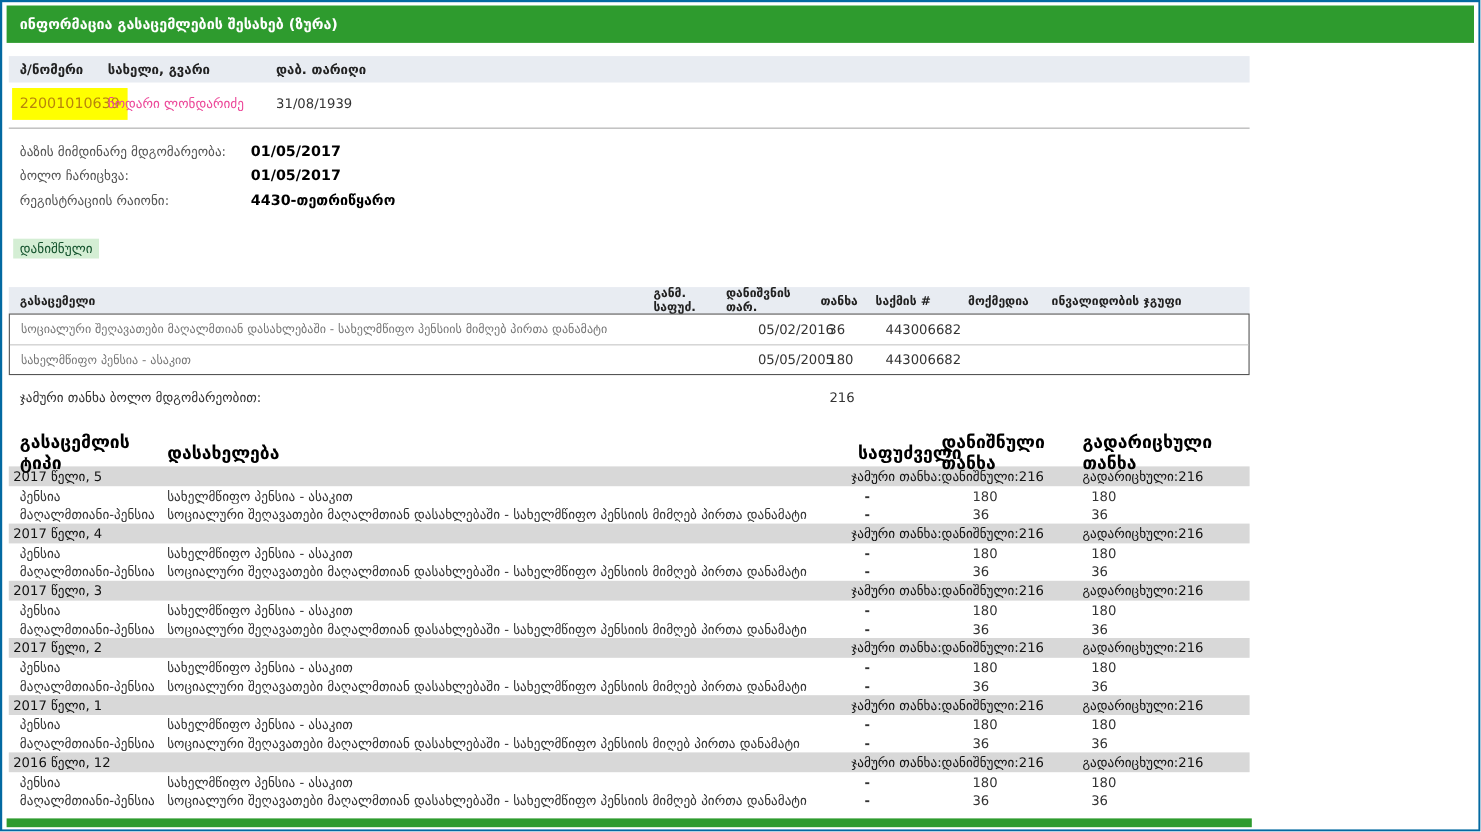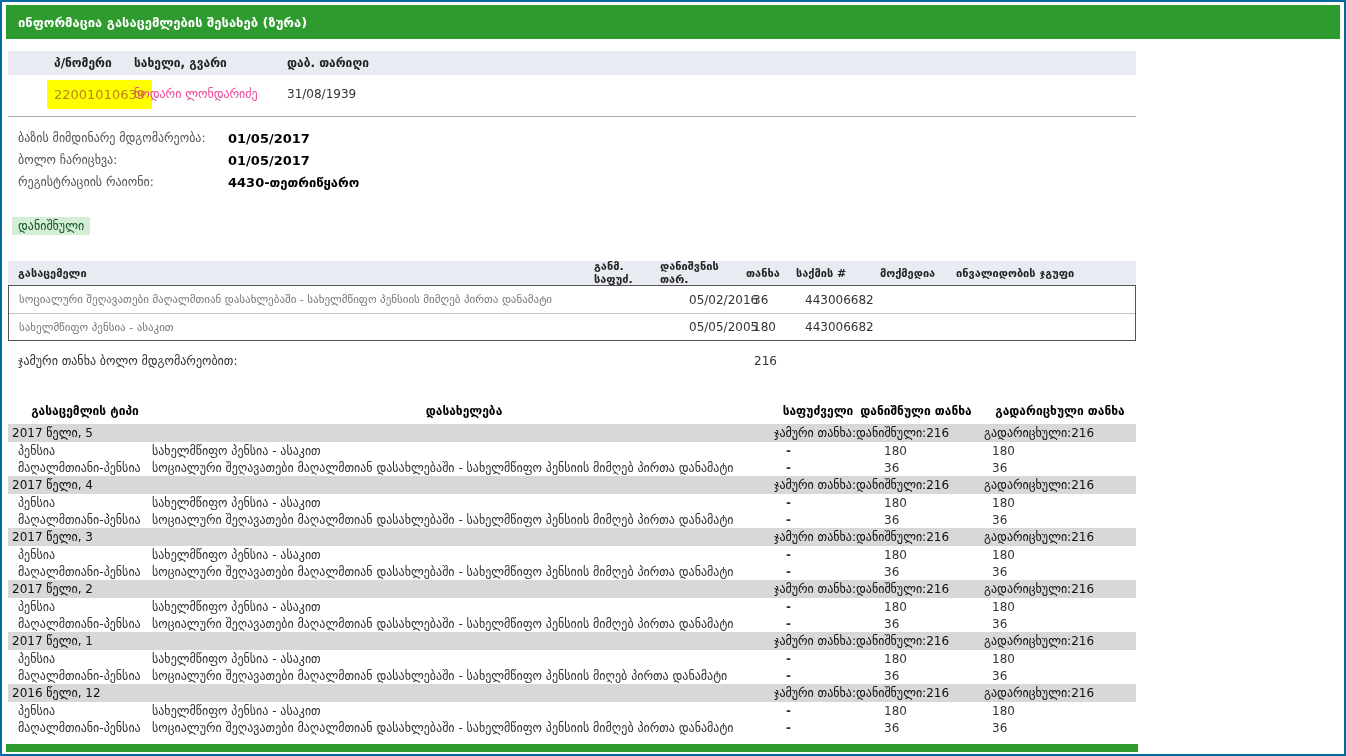--- a/index.html
+++ b/index.html
@@ -18,21 +18,21 @@
     padding-left:12px; font-weight:bold; font-size:13px;
   }
 
   .content { padding:12px 0 0 6px; width:1134px; }
 
   
   .person-header {
     display:flex; background:var(--table-header-bg,#e8ecf2);
     height:24px; align-items:center; font-weight:bold; font-size:12px; color:#222;
   }
-  .col-id   { width:90px; padding-left:10px;margin-left:36px; }
+  .col-id   { width:90px; padding-left:10px; }
   .col-name { width:153px; }
   .col-dob  { flex:1; }
   .person-row { display:flex; align-items:center; min-height:32px; font-size:12px; margin-top:3px; }
   .person-row .col-id { padding-left:3px; }
   .id-highlight {
     display:inline-block; background:var(--highlight-yellow,#ffff00);
     color:var(--id-text,#b8860b); padding:7px 7px; font-size:13px;
   }
   .person-name { color:#ec4899; }
   .person-dob  { color:#333; }
@@ -70,21 +70,21 @@
   .assigned-row .acol-name { font-size:11px; color:#777; }
   .rdate   { padding-left:30px; color:#333; }
   .ramount { padding-left:8px;  color:#333; }
   .rcase   { padding-left:10px; color:#333; }
   .total-row { display:flex; align-items:center; margin-top:13px; font-size:12px; }
   .total-row .acol-name { color:#333; font-size:12px; }
 
   
   .history-header {
     display:flex; margin-top:30px; height:26px; align-items:center;
-    font-weight:bold; font-size:12px; color:#000;text-align:center;
+    font-weight:bold; font-size:16px; color:#000;
   }
   .hcol-type        { width:144px; padding-left:10px; }
   .hcol-name        { flex:1; }
   .hcol-basis       { width:80px; padding-left:4px; }
   .hcol-assigned    { width:120px; }
   .hcol-transferred { width:160px; padding-left:8px; }
 
   .year-row {
     display:flex; align-items:center; height:18px;
     background:var(--year-row-bg,#d8d8d8); font-size:12px; color:#111;

